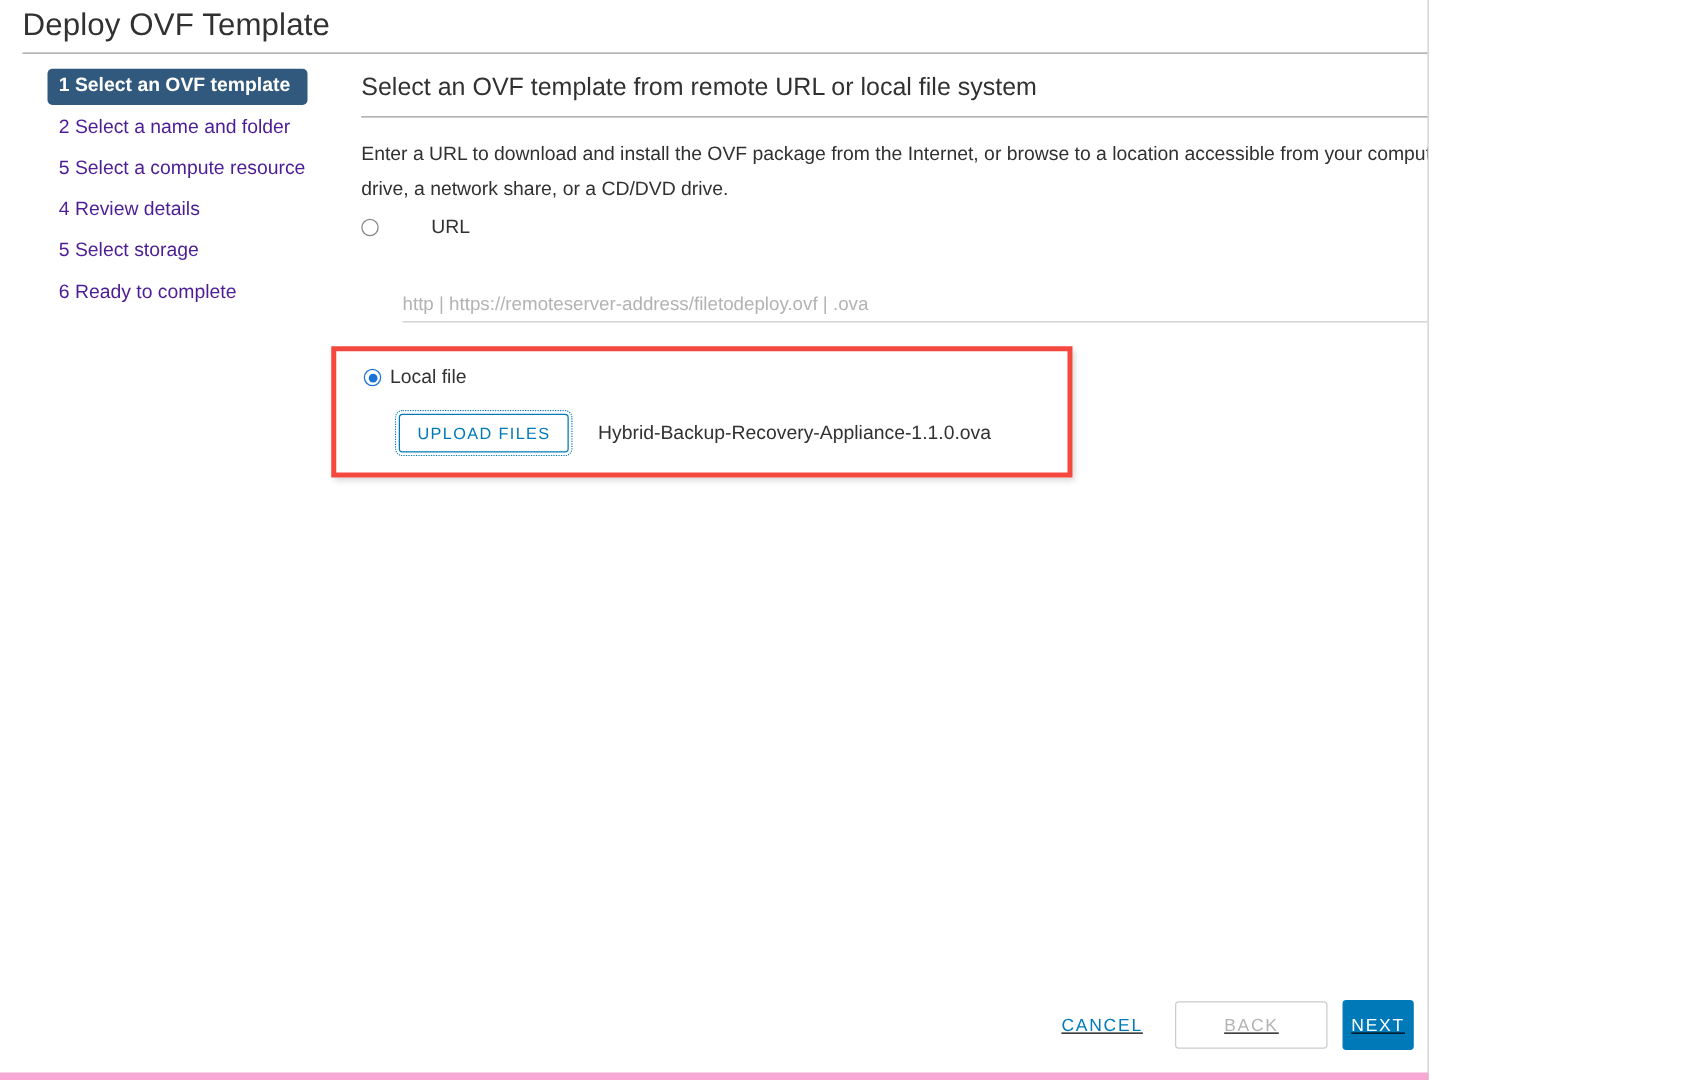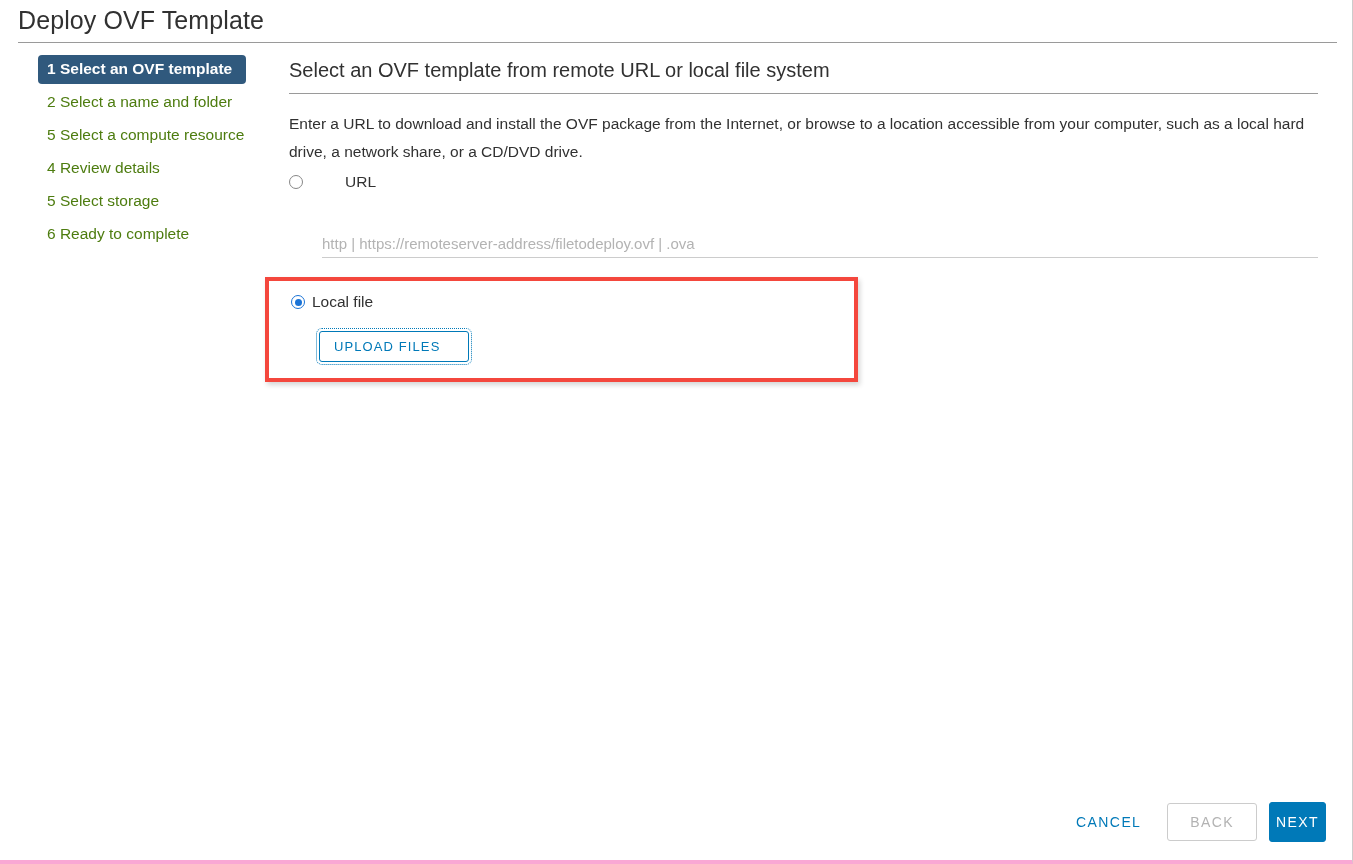--- a/index.html
+++ b/index.html
@@ -7,25 +7,25 @@
   html, body {
     width: 1353px;
     height: 864px;
     background: #ffffff;
     font-family: "Liberation Sans", sans-serif;
     -webkit-font-smoothing: antialiased;
   }
 
   #window {
     position: relative;
-    width: 1353px;
+    width: 1143px;
     height: 864px;
     background: #ffffff;
     border-right: 1px solid #cccccc;
-    border-bottom: 4px solid #f9a8d4;
+    border-bottom: 6px solid #f9a8d4;
     overflow: hidden;
   }
 
   
   #title-bar {
     position: absolute;
     left: 0; top: 0;
     width: 1353px;
     height: 43px;
   }
@@ -52,21 +52,21 @@
   #sidebar {
     position: absolute;
     left: 38px;
     top: 55px;
     width: 230px;
   }
   .step {
     display: block;
     font-size: 15.5px;
     line-height: 20px;
-    color: #4d7c0f;
+    color: #4c1d95;
     padding: 4px 9px 5px 9px;
     border-radius: 4px;
     white-space: nowrap;
     margin-bottom: 4px;
   }
   .step.active {
     background: #30597d;
     color: #ffffff;
     font-weight: bold;
     padding-right: 14px;
@@ -189,61 +189,62 @@
     align-items: center;
   }
   #upload-files-button {
     font-family: "Liberation Sans", sans-serif;
     font-size: 13px;
     letter-spacing: 1.1px;
     color: #0079b8;
     background: #ffffff;
     border: 1px solid #0079b8;
     border-radius: 3px;
-    padding: 8px 28px 7px 14px;
+    padding: 8px 14px 7px 14px;
     outline: 1px dotted #0079b8;
     outline-offset: 2px;
     cursor: pointer;
     line-height: 14px;
   }
   #selected-file-name {
     font-size: 15.5px;
     color: #313131;
     margin-left: 23px;
     white-space: nowrap;
   }
 
   
   #footer {
     position: absolute;
-    right: 26px;
+    right: 11px;
     bottom: 18px;
     display: flex;
     align-items: center;
     gap: 12px;
+    text-decoration: underline;
   }
   .btn {
     font-family: "Liberation Sans", sans-serif;
     font-size: 14px;
     letter-spacing: 1.4px;
     border-radius: 3px;
     cursor: pointer;
     line-height: 16px;
   }
   #cancel-button {
     background: transparent;
     border: none;
     color: #0079b8;
     padding: 10px 14px;
   }
   #back-button {
     background: #ffffff;
     border: 1px solid #cccccc;
     color: #b3b3b3;
-    padding: 10px 22px;
+    padding: 10px 38px;
     cursor: default;
   }
   #next-button {
     background: #0079b8;
     border: 1px solid #0079b8;
     color: #ffffff;
     padding: 11px 6px;
   }
 </style>
 </head>
@@ -282,20 +283,21 @@
 
   <section id="local-file-box">
 
     <div id="local-file-radio-row">
       <span class="radio checked"></span>
       <span class="radio-label">Local file</span>
     </div>
 
     <div id="upload-row">
       <button id="upload-files-button" class="btn">UPLOAD FILES</button>
+      <span id="selected-file-name">Hybrid-Backup-Recovery-Appliance-1.1.0.ova</span>
     </div>
 
   </section>
 
   <div id="footer">
     <button id="cancel-button" class="btn">CANCEL</button>
     <button id="back-button" class="btn">BACK</button>
     <button id="next-button" class="btn">NEXT</button>
   </div>
 

